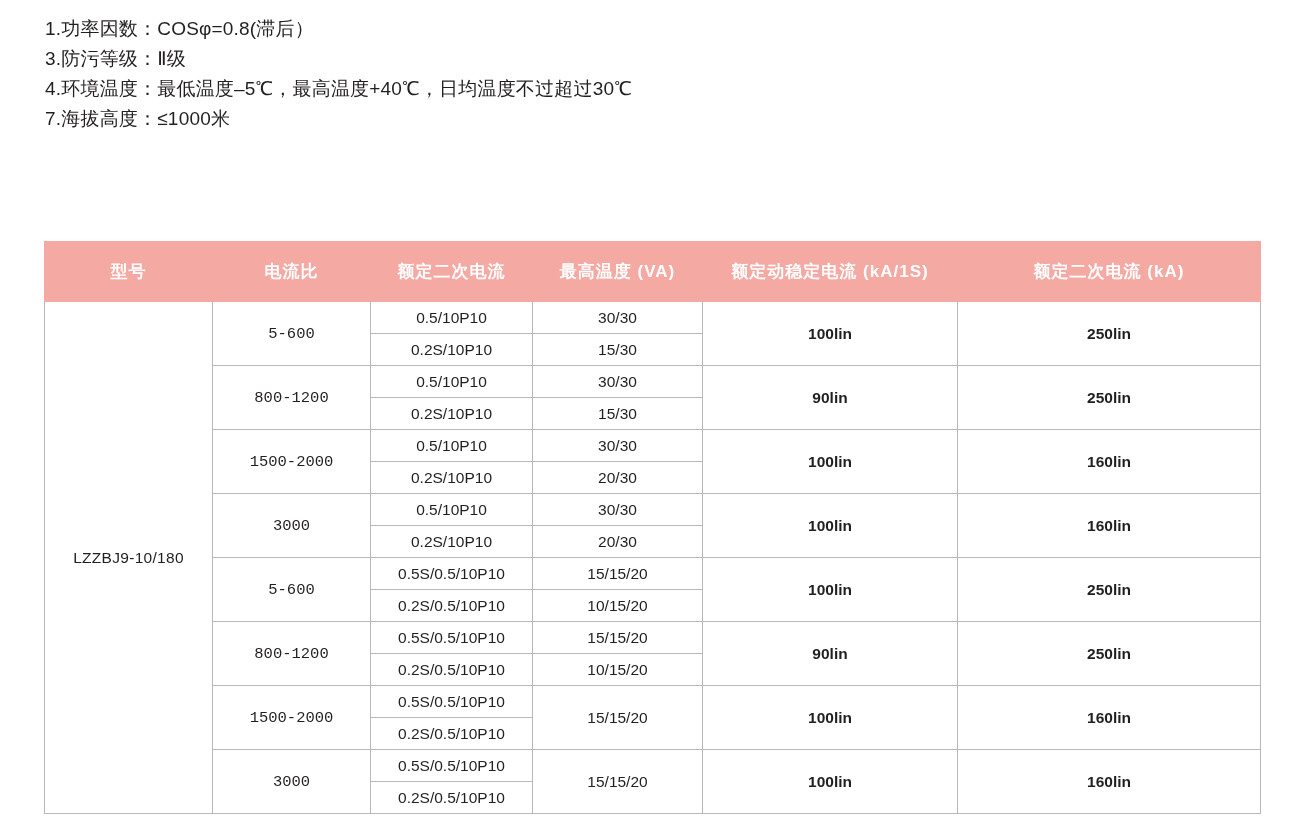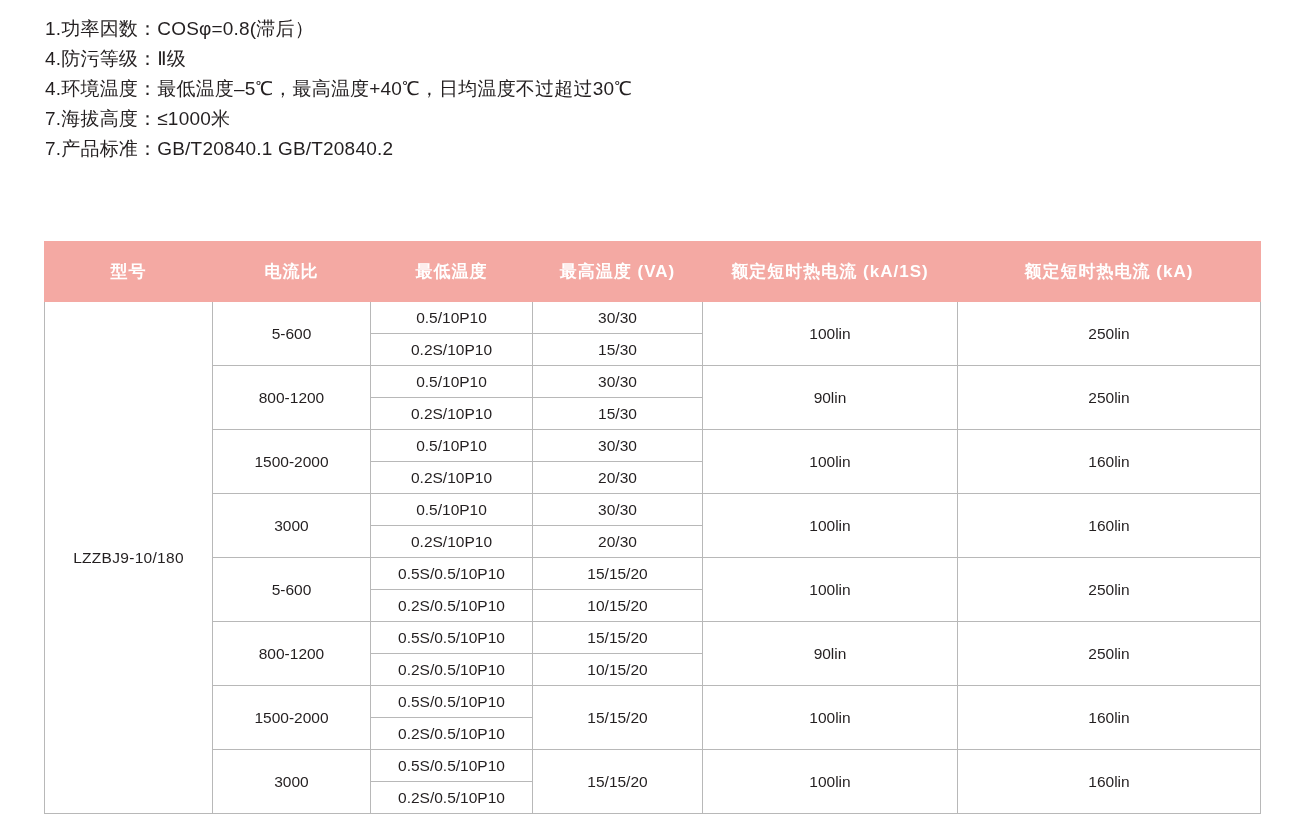--- a/index.html
+++ b/index.html
@@ -65,68 +65,69 @@
   table.spec-table tbody td {
     height: 31px;
   }
   td.model-cell {
     font-size: 17px;
     letter-spacing: 0.3px;
     margin-left: 48px;
   }
   td.ratio-cell {
     font-size: 16px;
+    font-family: Liberation Mono, monospace;
   }
   td.accuracy-cell {
     font-size: 15.5px;
   }
   td.output-cell {
     font-size: 15.5px;
   }
   td.thermal-cell, td.dynamic-cell {
     font-size: 15.5px;
+    font-weight: bold;
   }
   col.c-model { width: 168px; }
   col.c-ratio { width: 158px; }
   col.c-acc   { width: 162px; }
   col.c-out   { width: 170px; }
   col.c-th    { width: 255px; }
   col.c-dy    { width: 303px; }
 </style>
 </head>
 <body>
 
 <div class="page">
 
   <div class="spec-list">
     <div class="spec-item">1.功率因数：COSφ=0.8(滞后）</div>
-    <div class="spec-item">4.防污等级：Ⅱ级</div>
+    <div class="spec-item">3.防污等级：Ⅱ级</div>
     <div class="spec-item">4.环境温度：最低温度–5℃，最高温度+40℃，日均温度不过超过30℃</div>
     <div class="spec-item">7.海拔高度：≤1000米</div>
-    <div class="spec-item">7.产品标准：GB/T20840.1   GB/T20840.2</div>
   </div>
 
   <div class="table-wrap">
     <table class="spec-table">
       <colgroup>
         <col class="c-model">
         <col class="c-ratio">
         <col class="c-acc">
         <col class="c-out">
         <col class="c-th">
         <col class="c-dy">
       </colgroup>
       <thead>
         <tr>
           <th>型号</th>
           <th>电流比</th>
-          <th>最低温度</th>
+          <th>额定二次电流</th>
           <th>最高温度 (VA)</th>
-          <th>额定短时热电流 (kA/1S)</th>
-          <th>额定短时热电流 (kA)</th>
+          <th>额定动稳定电流 (kA/1S)</th>
+          <th>额定二次电流 (kA)</th>
         </tr>
       </thead>
       <tbody>
 
         <tr>
           <td class="model-cell" rowspan="16">LZZBJ9-10/180</td>
           <td class="ratio-cell" rowspan="2">5-600</td>
           <td class="accuracy-cell">0.5/10P10</td>
           <td class="output-cell">30/30</td>
           <td class="thermal-cell" rowspan="2">100lin</td>

